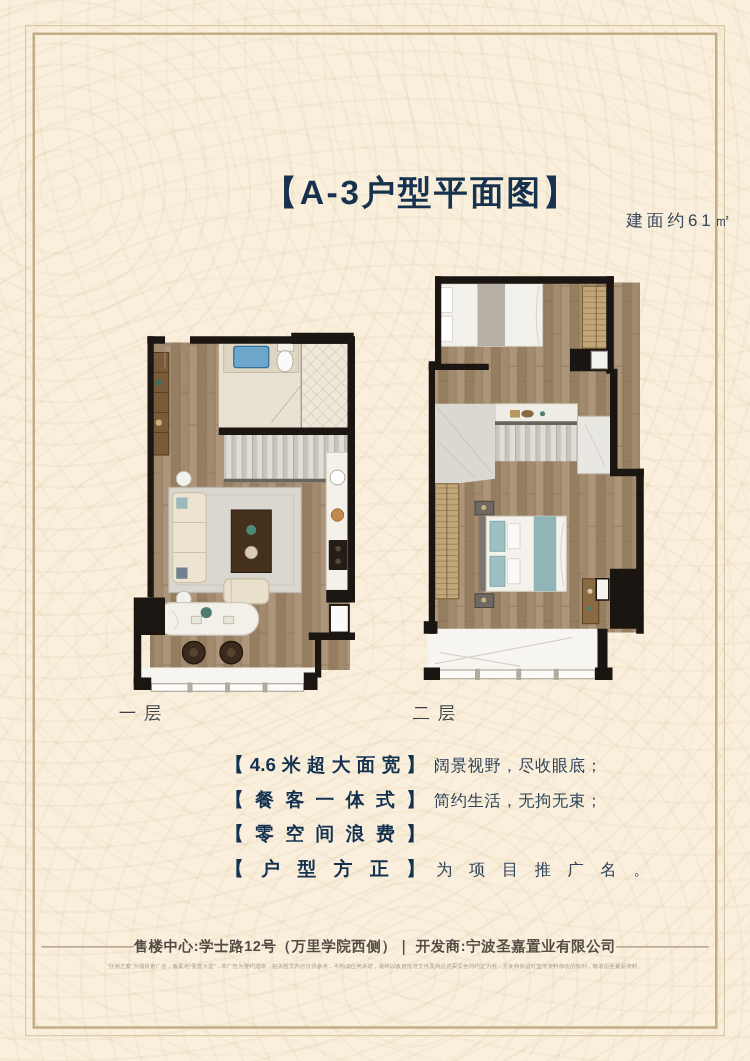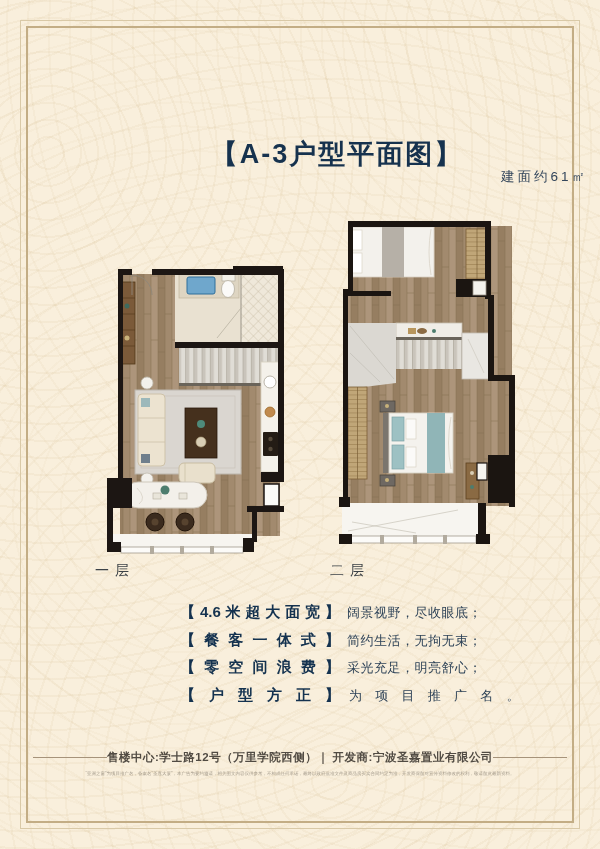--- a/index.html
+++ b/index.html
@@ -239,21 +239,20 @@
       <span class="feat-desc">阔景视野，尽收眼底；</span>
     </div>
 
     <div class="feat-row">
       <span class="feat-tag">【餐客一体式】</span>
       <span class="feat-desc">简约生活，无拘无束；</span>
     </div>
 
     <div class="feat-row">
       <span class="feat-tag">【零空间浪费】</span>
-      <span class="feat-desc">采光充足，明亮舒心；</span>
     </div>
 
     <div class="feat-row">
       <span class="feat-tag">【户型方正】</span>
       <span class="feat-desc spread">为项目推广名。</span>
     </div>
   </div>
 
   <div class="footer">
     <div class="footer-rule"></div>

